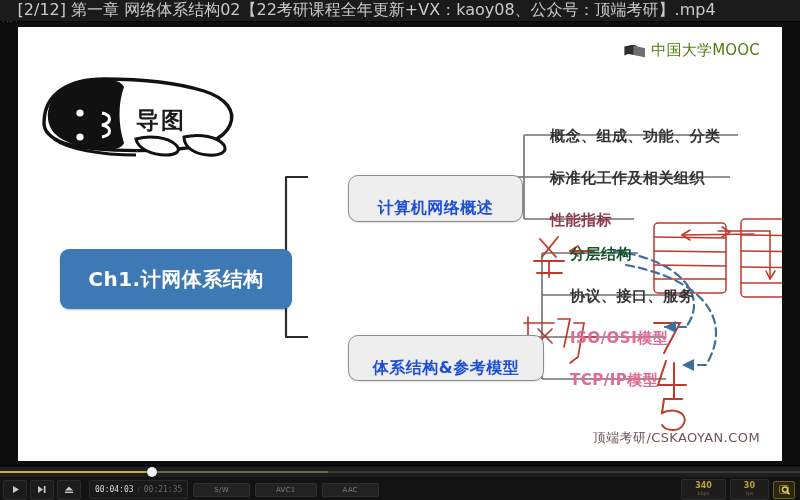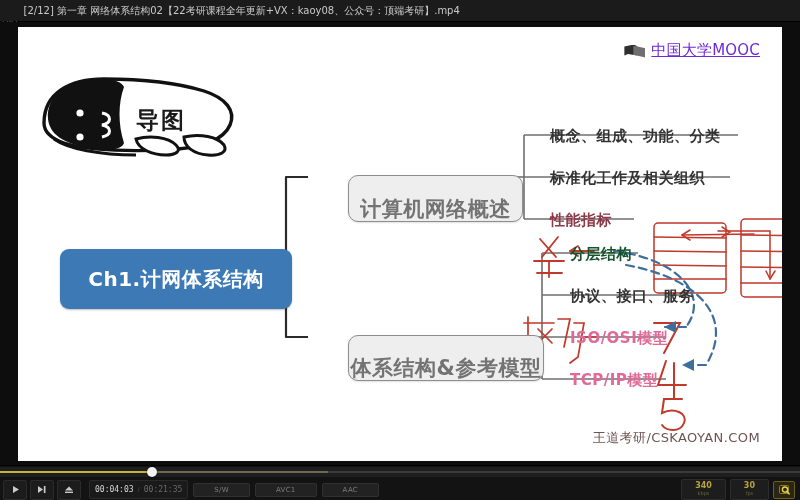--- a/index.html
+++ b/index.html
@@ -15,21 +15,21 @@
   .titlebar {
     position: absolute; left: 0; top: 0; width: 800px; height: 22px;
     background: #1b1b1b;
     display: flex; align-items: center;
     border-bottom: 1px solid #000;
   }
   .titlebar .badge-mp4 {
     color: #4a4a4a; font-size: 8px; margin-left: 2px; letter-spacing: -0.3px; margin-top: 26px;
   }
   .titlebar .title-text {
-    color: #c9c9c9; font-size: 10px; margin-left: 6px;
+    color: #c9c9c9; font-size: 16px; margin-left: 0;
     white-space: nowrap; overflow: hidden;
     font-family: "DejaVu Sans", "Liberation Sans", sans-serif;
   }
 
   
   .stage {
     position: absolute; left: 0; top: 22px; width: 800px; height: 443px;
     background: #0d0d0d;
   }
   .slide {
@@ -48,22 +48,22 @@
     position: absolute; left: 0; top: 2px; width: 13px; height: 11px;
     background: #2f2f2f;
     clip-path: polygon(0 18%, 72% 0, 100% 16%, 100% 100%, 28% 86%, 0 100%);
   }
   .mooc-mark .pg2 {
     position: absolute; left: 9px; top: 3px; width: 12px; height: 12px;
     background: #6f6f6f;
     clip-path: polygon(0 0, 100% 22%, 100% 100%, 0 78%);
   }
   .mooc-text {
-    font-size: 15px; color: #6d28d9; letter-spacing: 0.2px;
-    font-family: "DejaVu Sans", sans-serif; font-weight: 500; text-decoration: underline;
+    font-size: 15px; color: #4d7c0f; letter-spacing: 0.2px;
+    font-family: "DejaVu Sans", sans-serif; font-weight: 500;
   }
 
   
   .mascot { position: absolute; left: 18px; top: 52px; width: 212px; height: 88px; }
   .mascot-label {
     position: absolute; left: 100px; top: 26px;
     font-size: 23px; font-weight: 700; color: #1a1a1a;
     font-family: "DejaVu Sans", sans-serif; letter-spacing: 2px;
   }
 
@@ -81,21 +81,21 @@
   }
   .mm-node {
     position: absolute;
     background: #eeeeee;
     border: 1.6px solid #8d8d8d;
     border-radius: 10px;
     display: flex; align-items: center; justify-content: center;
     box-shadow: 0 1px 2px rgba(0,0,0,.12);
   }
   .mm-node span {
-    color: #737373; font-size: 21px; font-weight: 600;
+    color: #1d4ed8; font-size: 16px; font-weight: 600;
     font-family: "DejaVu Sans", sans-serif; letter-spacing: 0.5px; margin-top: 20px;
   }
   #node-overview { left: 330px; top: 148px; width: 175px; height: 47px; }
   #node-arch     { left: 330px; top: 308px; width: 196px; height: 46px; }
 
   .leaf {
     position: absolute;
     font-size: 15px; font-weight: 600; white-space: nowrap;
     font-family: "DejaVu Sans", sans-serif; letter-spacing: 0.5px;
     color: #333;
@@ -308,21 +308,21 @@
       <div class="leaf accent-red" style="left: 532px; top: 184px; color: rgb(140, 58, 74);">性能指标</div>
 
       <div class="mm-node" id="node-arch">
         <span>体系结构&amp;参考模型</span>
       </div>
       <div class="leaf" style="left: 552px; top: 218px; color: #14532d;">分层结构</div>
       <div class="leaf" style="left: 552px; top: 260px; color: rgb(51, 51, 51);">协议、接口、服务</div>
       <div class="leaf accent-pink" style="left: 552px; top: 302px; color: rgb(224, 106, 149);">ISO/OSI模型</div>
       <div class="leaf accent-pink" style="left: 552px; top: 344px; color: rgb(224, 106, 149);">TCP/IP模型</div>
 
-      <div class="watermark">王道考研/CSKAOYAN.COM</div>
+      <div class="watermark">顶端考研/CSKAOYAN.COM</div>
     </div>
   </div>
 
   <div class="controls">
 
     <div class="seekbar">
       <div class="seek-track"></div>
       <div class="seek-buffer" id="seek-buffer" style="left: 152px; width: 176px;"></div>
       <div class="seek-fill" id="seek-fill" style="width: 152px;"></div>
       <div class="seek-handle" id="seek-handle" style="left: 147px;"></div>

